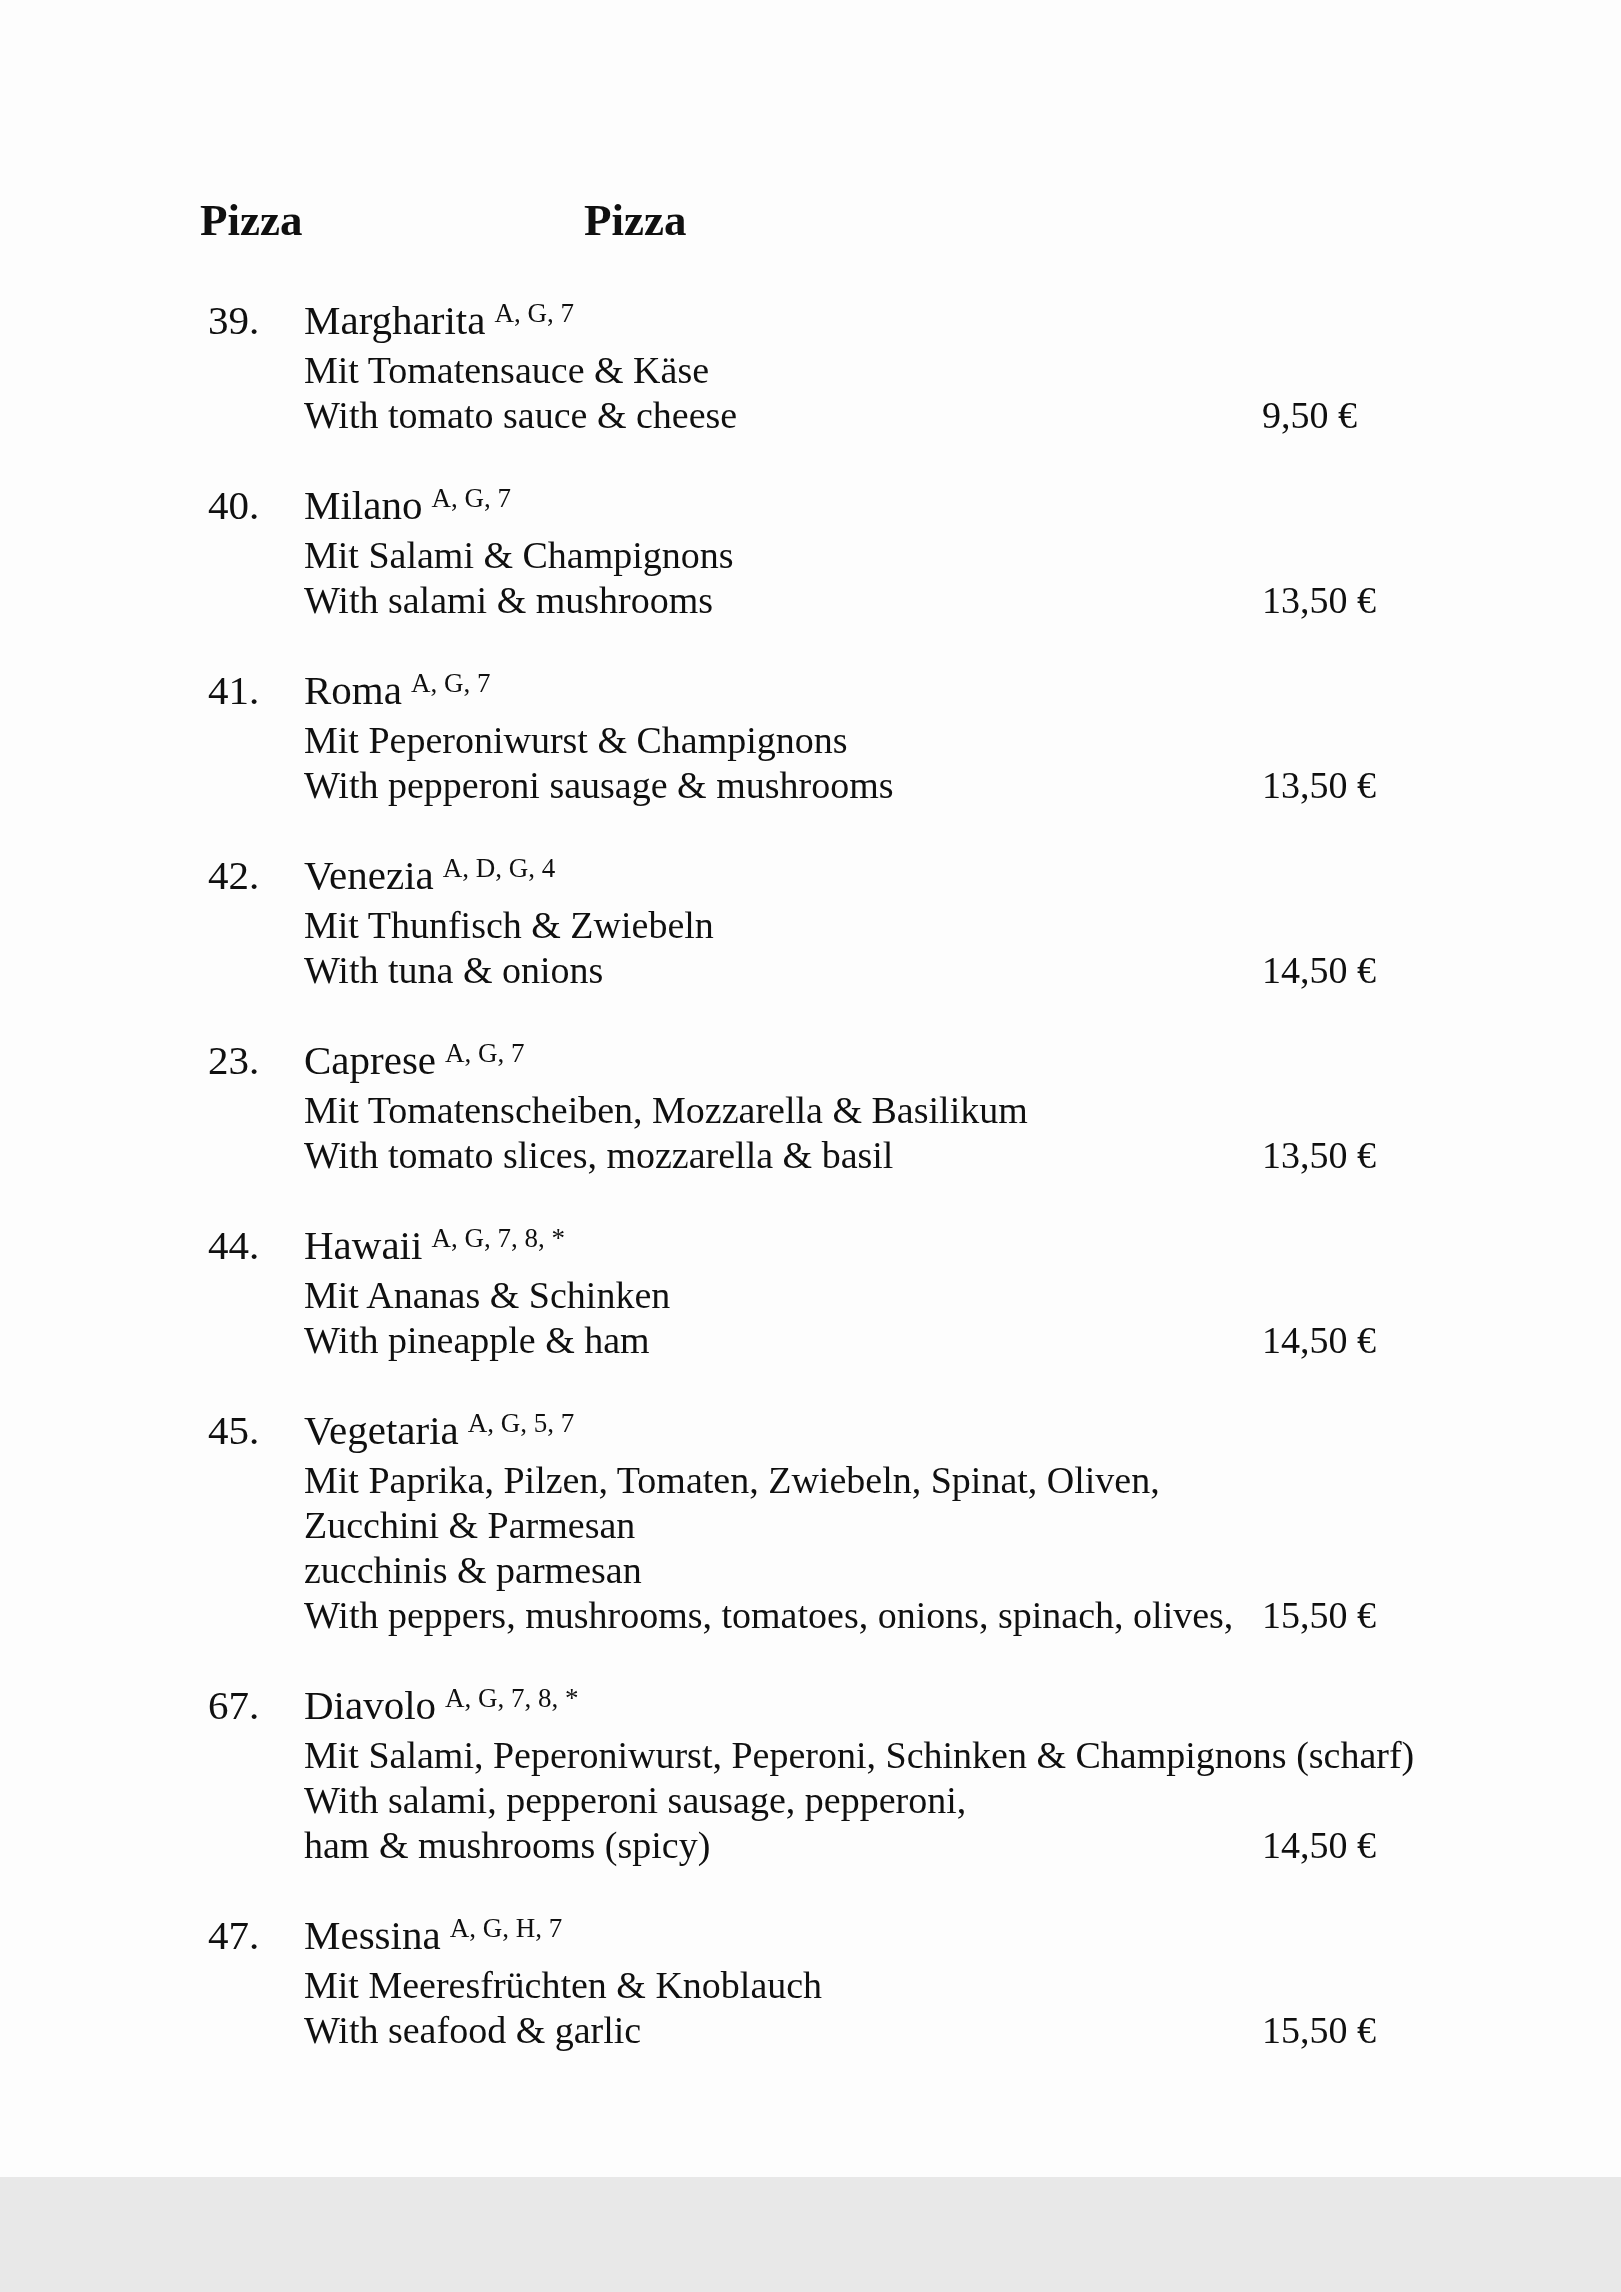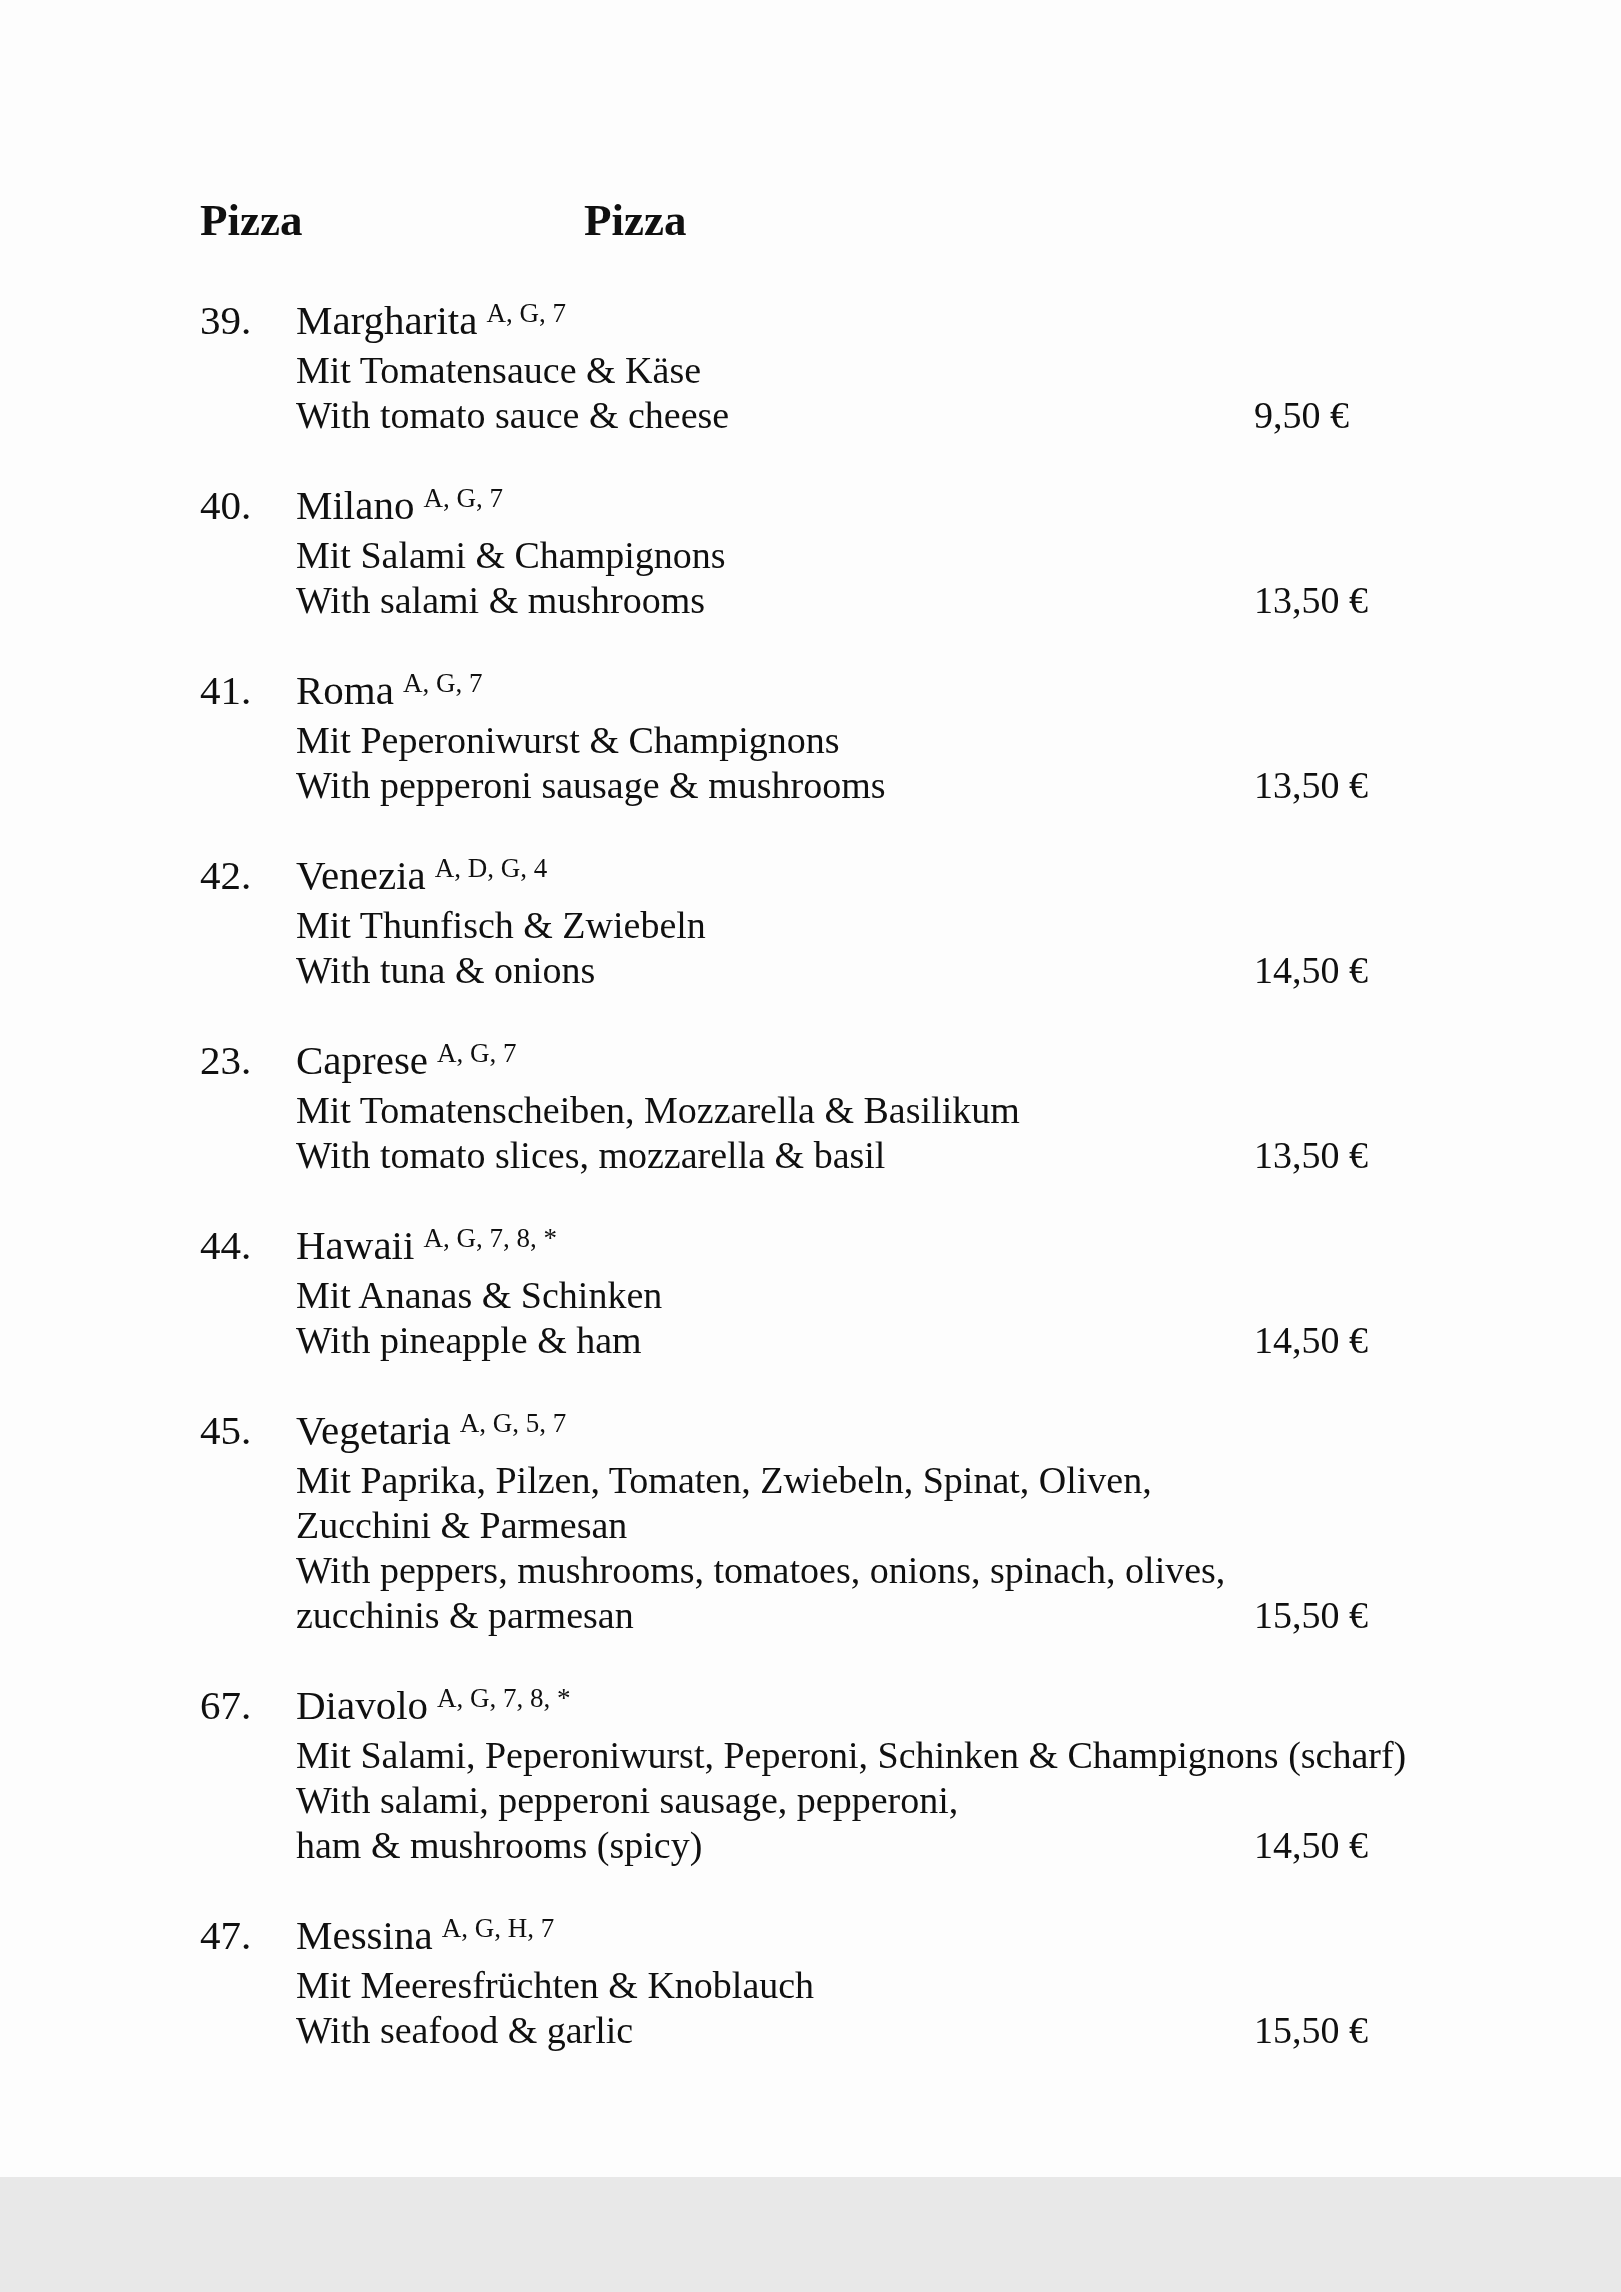--- a/index.html
+++ b/index.html
@@ -34,20 +34,21 @@
   .items {
     position: absolute;
     left: 200px;
     top: 298px;
     right: 36px;
   }
   .item {
     position: relative;
     display: flex;
     margin-bottom: 45px;
+    margin-left: 8px;
   }
   .num {
     width: 96px;
     flex: 0 0 96px;
     font-size: 41px;
     line-height: 45px;
   }
   .content {
     flex: 1 1 auto;
     min-width: 0;
@@ -149,22 +150,22 @@
       </div>
       <div class="price">14,50 €</div>
     </div>
 
     <div class="item">
       <div class="num">45.</div>
       <div class="content">
         <div class="name-line"><span>Vegetaria</span><span class="sup">A, G, 5, 7</span></div>
         <div class="line">Mit Paprika, Pilzen, Tomaten, Zwiebeln, Spinat, Oliven,</div>
         <div class="line">Zucchini &amp; Parmesan</div>
+        <div class="line">zucchinis &amp; parmesan</div>
         <div class="line">With peppers, mushrooms, tomatoes, onions, spinach, olives,</div>
-        <div class="line">zucchinis &amp; parmesan</div>
       </div>
       <div class="price">15,50 €</div>
     </div>
 
     <div class="item">
       <div class="num">67.</div>
       <div class="content">
         <div class="name-line"><span>Diavolo</span><span class="sup">A, G, 7, 8, *</span></div>
         <div class="line">Mit Salami, Peperoniwurst, Peperoni, Schinken &amp; Champignons (scharf)</div>
         <div class="line">With salami, pepperoni sausage, pepperoni,</div>

